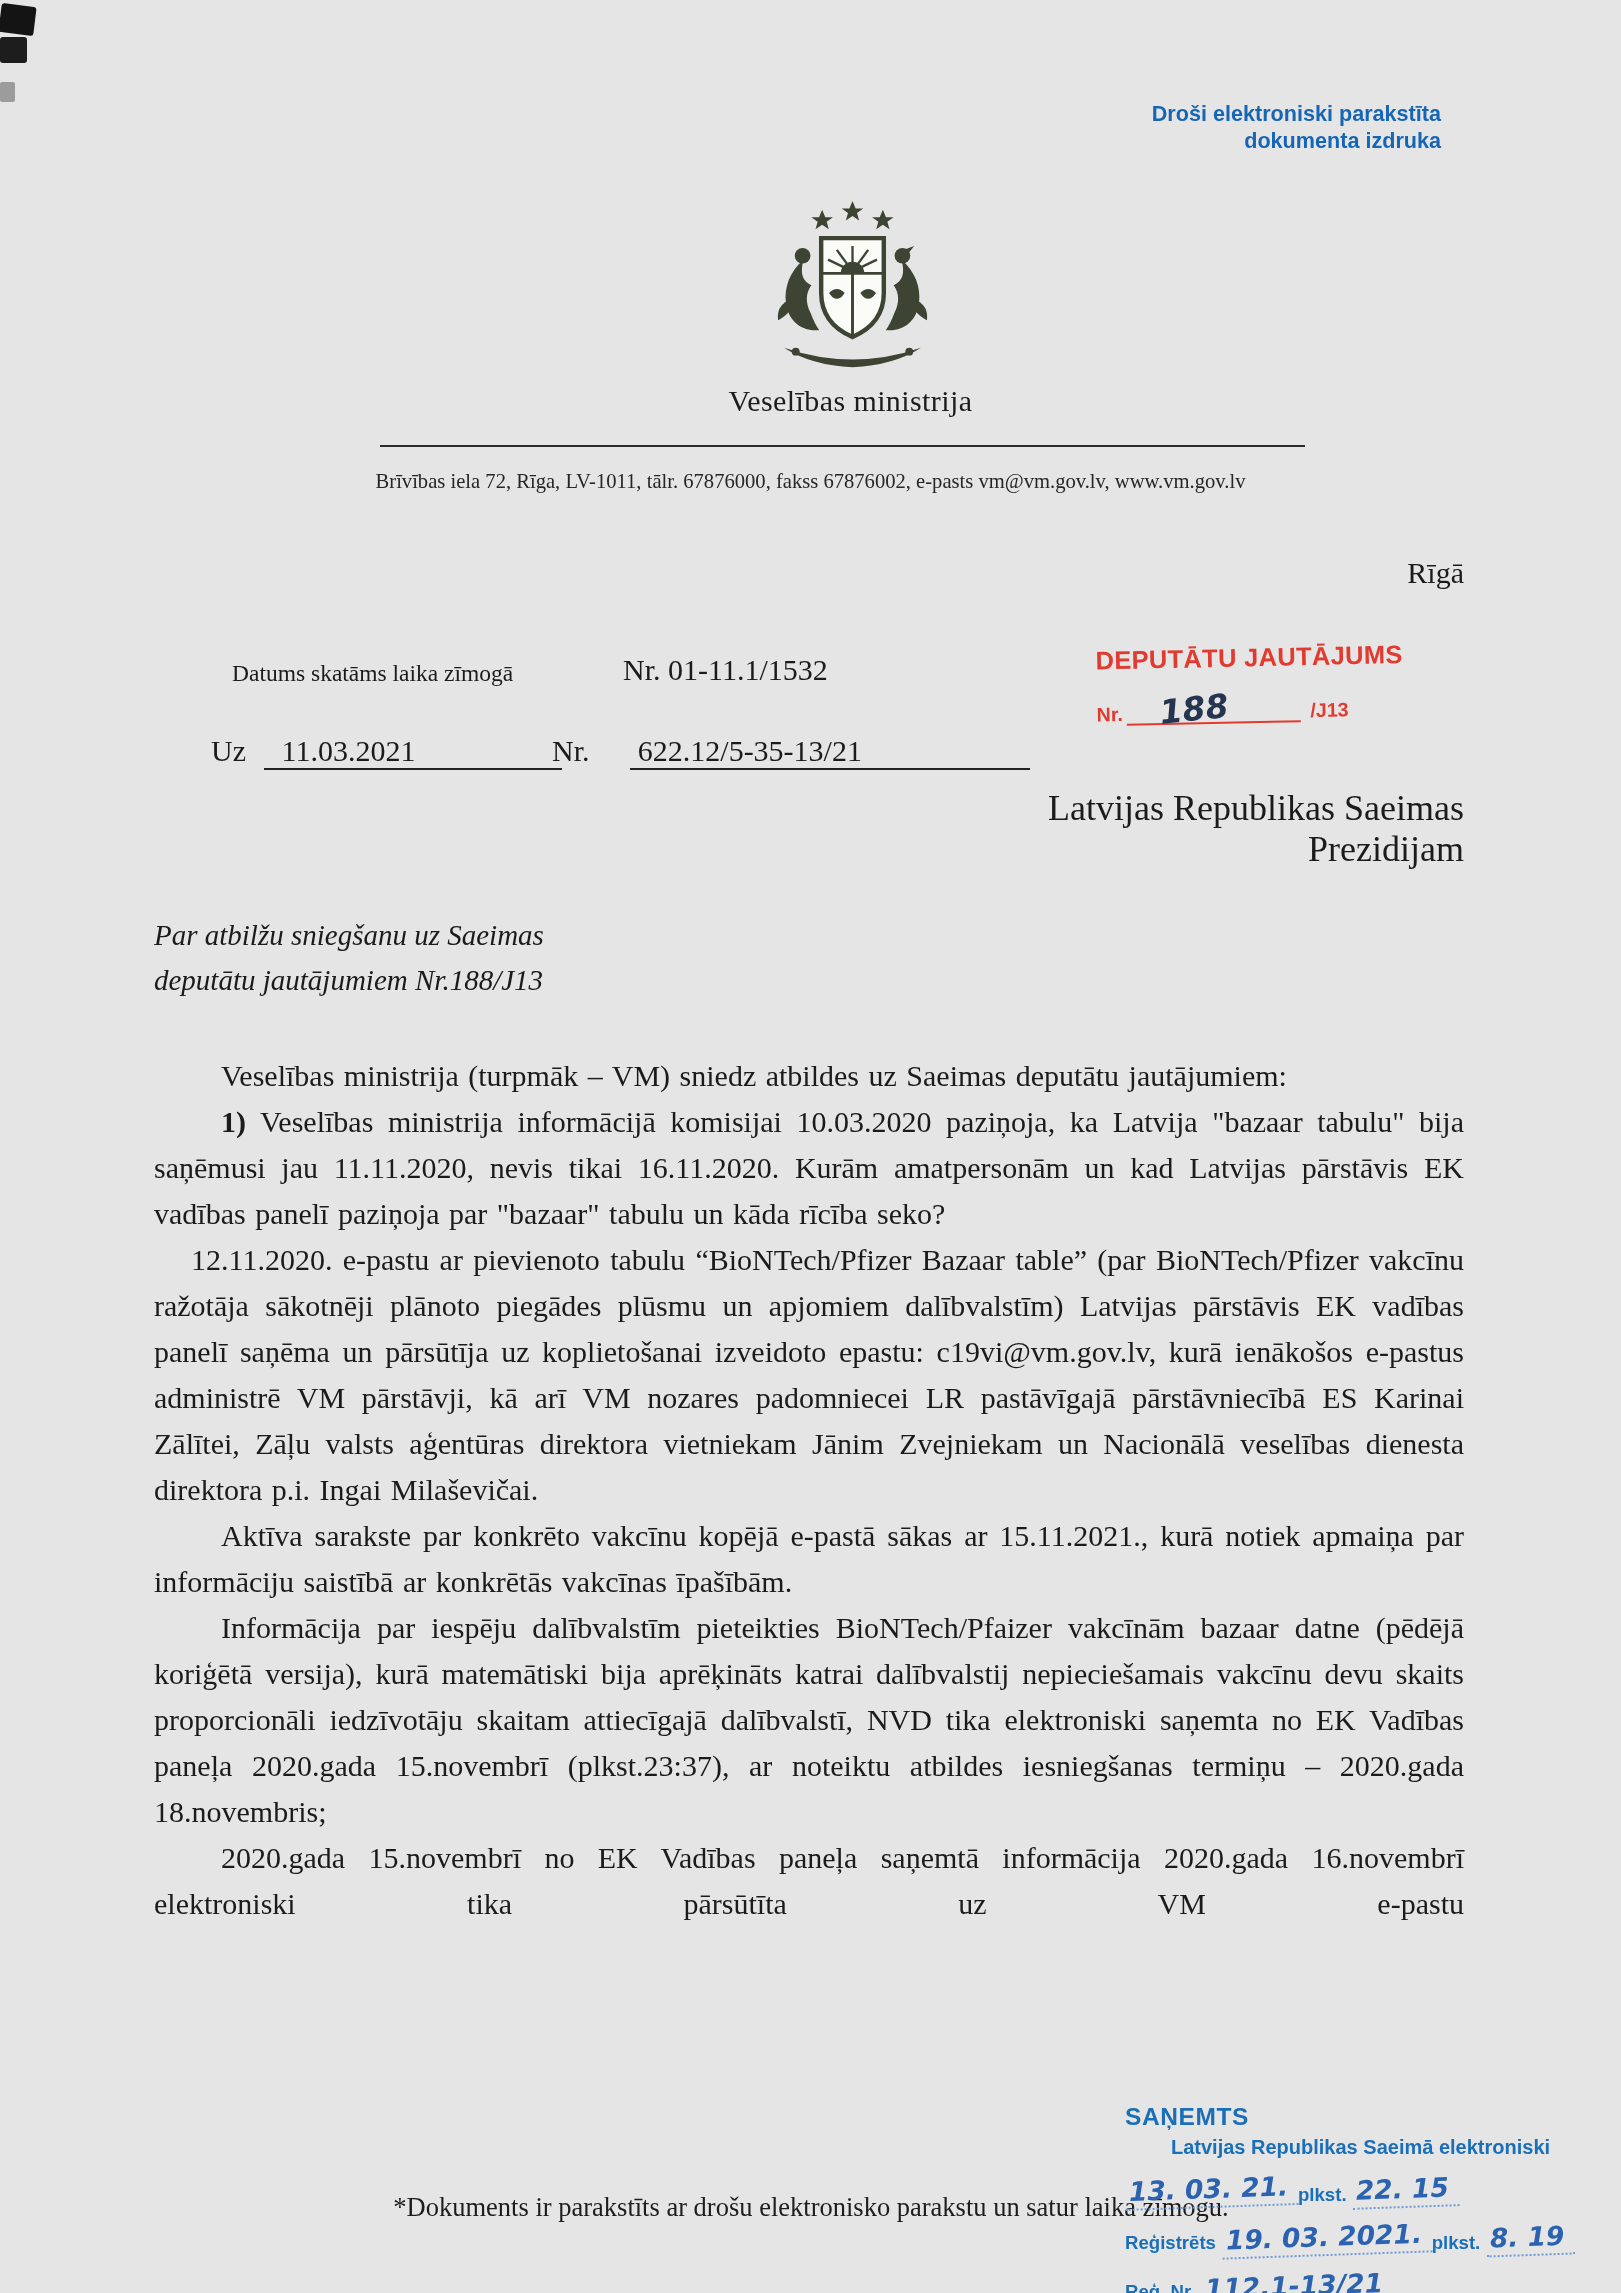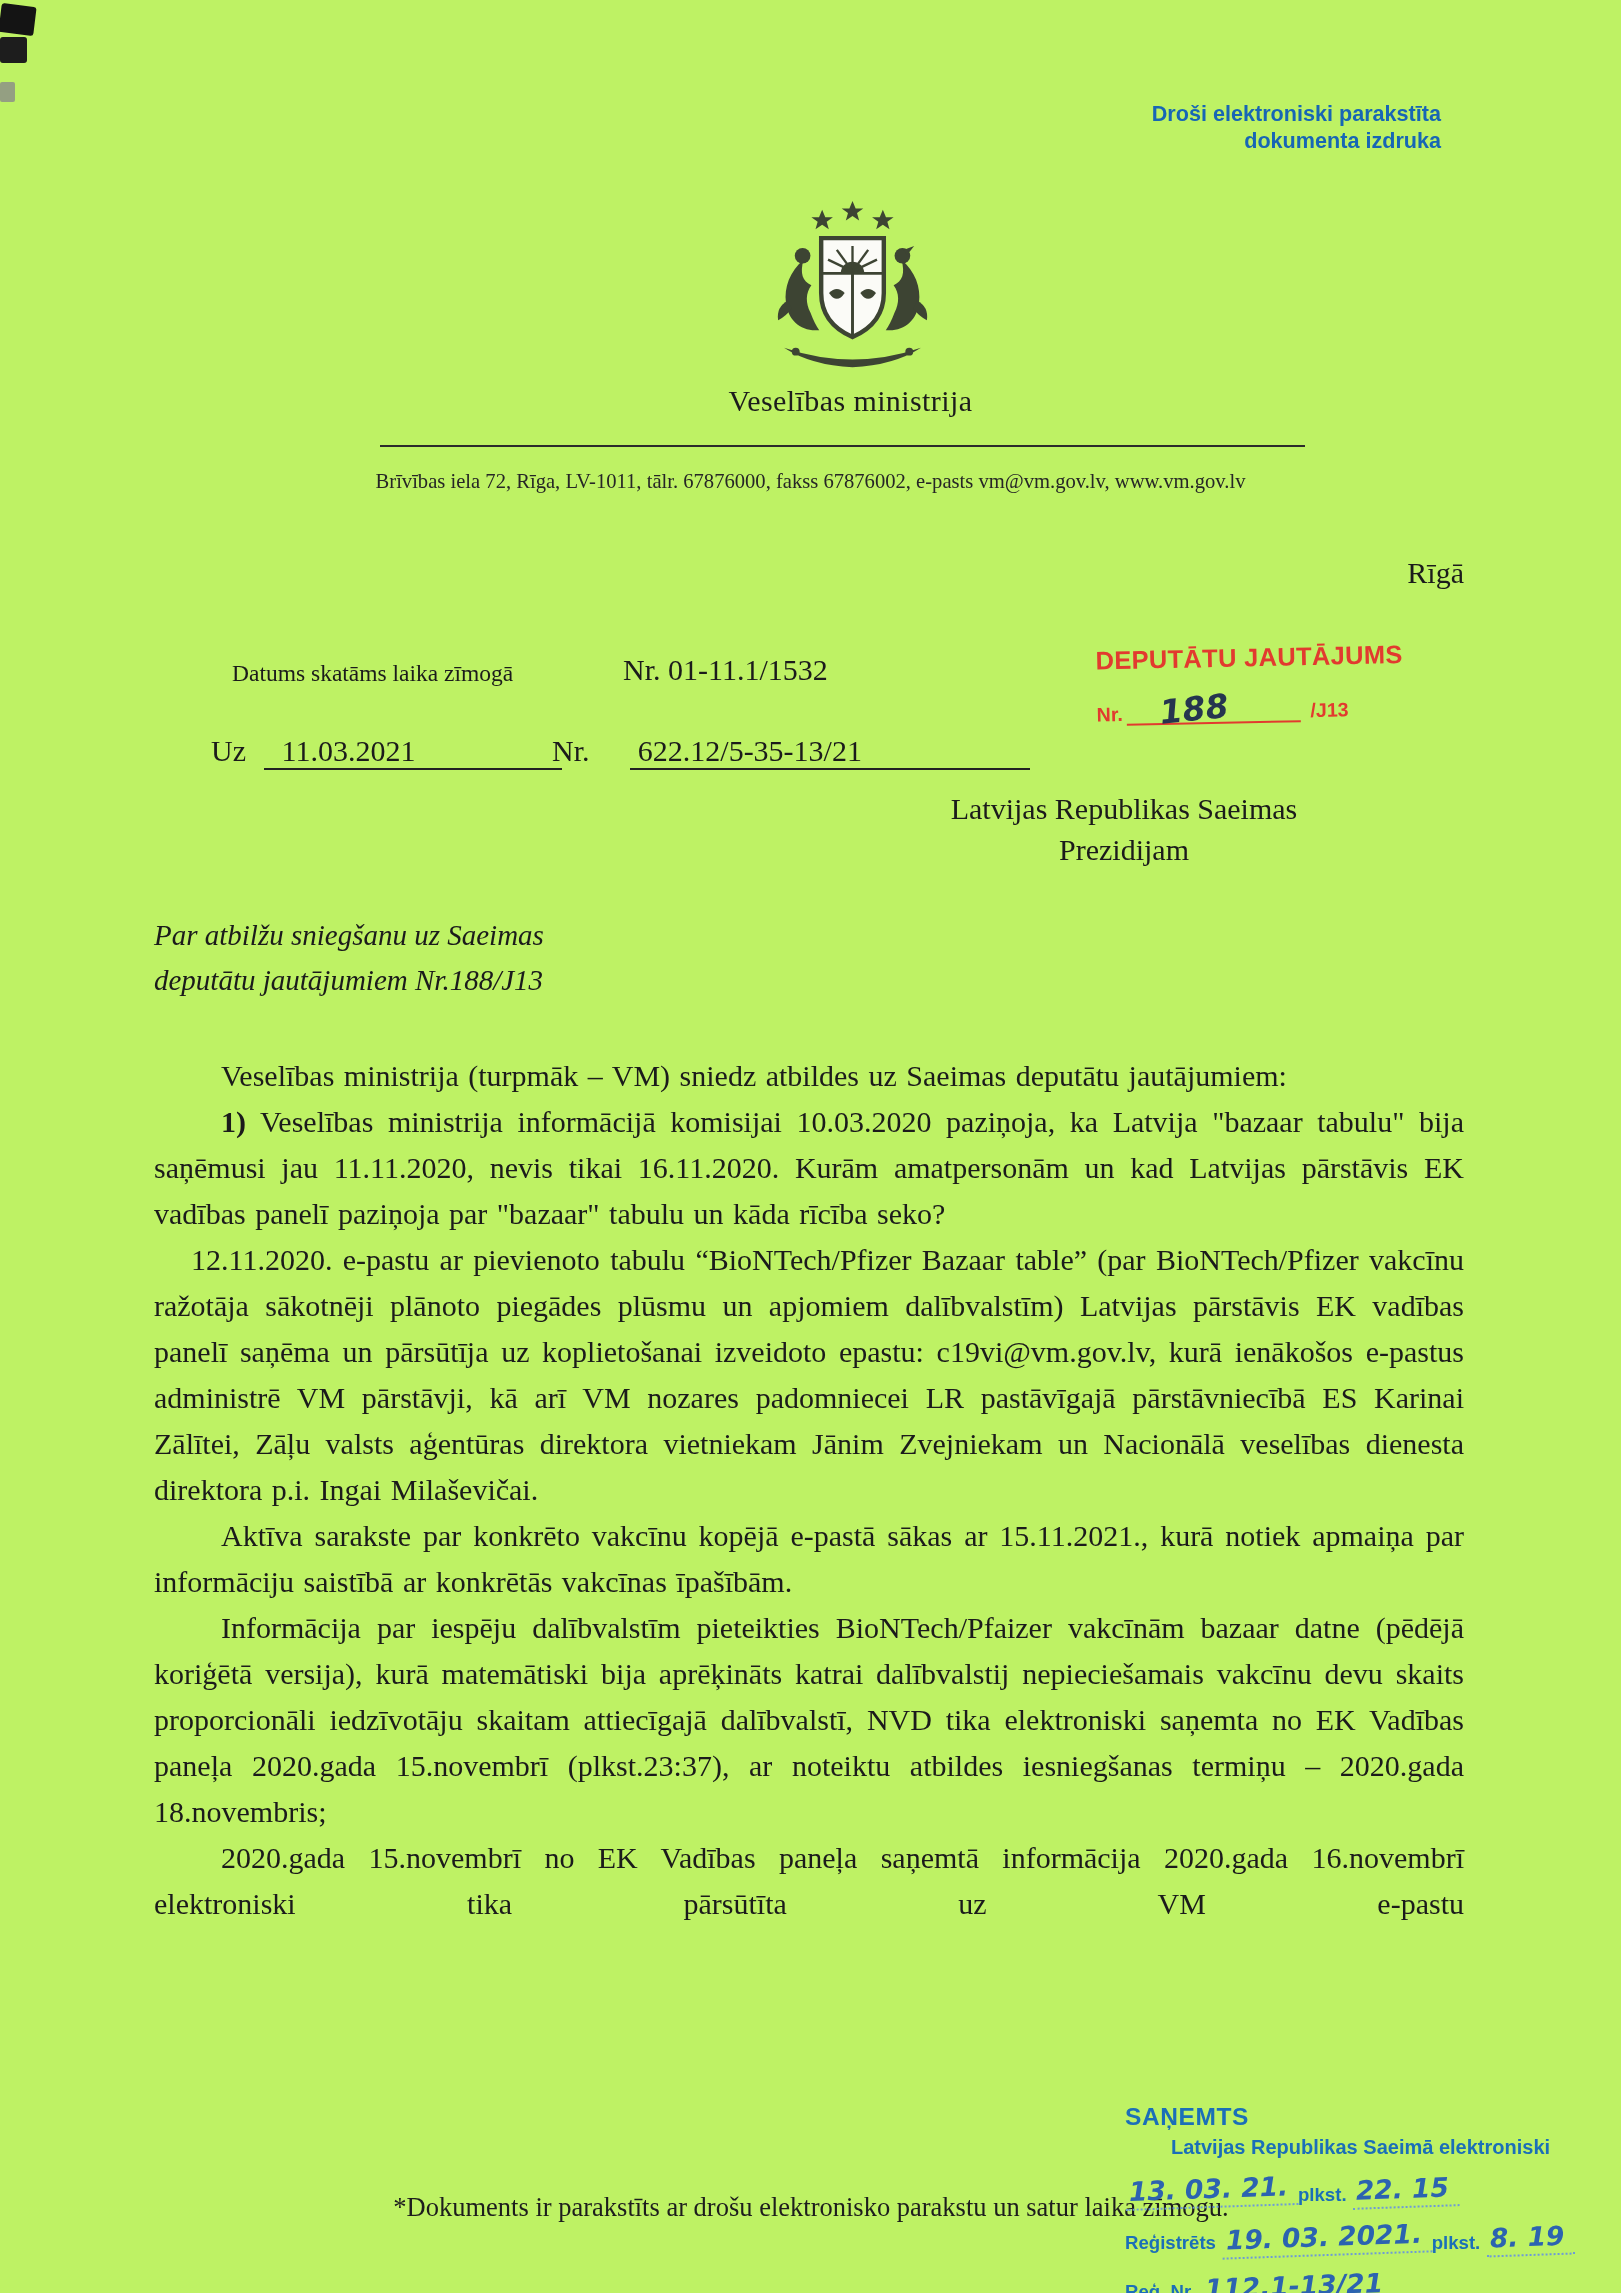--- a/index.html
+++ b/index.html
@@ -1,17 +1,17 @@
 <!DOCTYPE html>
 <html><head>
 <meta charset="utf-8">
 <style>
   html,body{margin:0;padding:0;background:#9a9a9a;}
   .page{
-    position:relative;width:1621px;height:2294px;background:#bef264;
+    position:relative;width:1621px;height:2294px;background:#e5e5e5;
     overflow:hidden;font-family:"Liberation Serif",serif;color:#1b1b1b;
     margin:0 auto;
   }
   
   .artifact-a{position:absolute;top:4.9px;left:0;width:35px;height:29px;background:#141414;transform:rotate(7deg);border-radius:2.9px;}
   .artifact-b{position:absolute;top:37px;left:0;width:26.5px;height:25.5px;background:#1d1d1d;border-radius:2.9px;}
   .artifact-c{position:absolute;top:82px;left:0;width:14.7px;height:19.6px;background:#8a8a8a;opacity:.8;border-radius:2px;}
 
   .esign{
     position:absolute;top:101px;right:180px;text-align:right;
@@ -53,21 +53,21 @@
   .rs-row{margin-top:15.7px;display:flex;align-items:flex-end;font-weight:600;font-size:19.6px;}
   .rs-nr{margin-right:3.9px;}
   .rs-line{position:relative;width:174px;border-bottom:2.5px solid #e23a2f;height:33px;}
   .rs-hw{
     position:absolute;left:33px;bottom:-5.9px;
     font-family:"DejaVu Sans",sans-serif;font-style:italic;font-weight:700;
     font-size:33px;color:#25354f;transform:rotate(-5deg);
   }
   .rs-suffix{margin-left:9.8px;}
 
-  .addressee{position:absolute;top:788px;left:784px;width:680px;text-align:center;font-size:30px;line-height:41px;}
+  .addressee{position:absolute;top:788px;left:784px;width:680px;text-align:right;font-size:36px;line-height:41px;}
 
   .subject{position:absolute;top:913px;left:154px;font-style:italic;font-size:29px;line-height:45px;}
 
   .body-text{
     position:absolute;top:1053px;left:154px;width:1310px;
     font-size:30px;line-height:46px;text-align:justify;word-spacing:2px;
   }
   .body-text p{margin:0;text-indent:67px;}
   .body-text p.small-indent{text-indent:37px;}
   .body-text p.bold{font-weight:700;}

